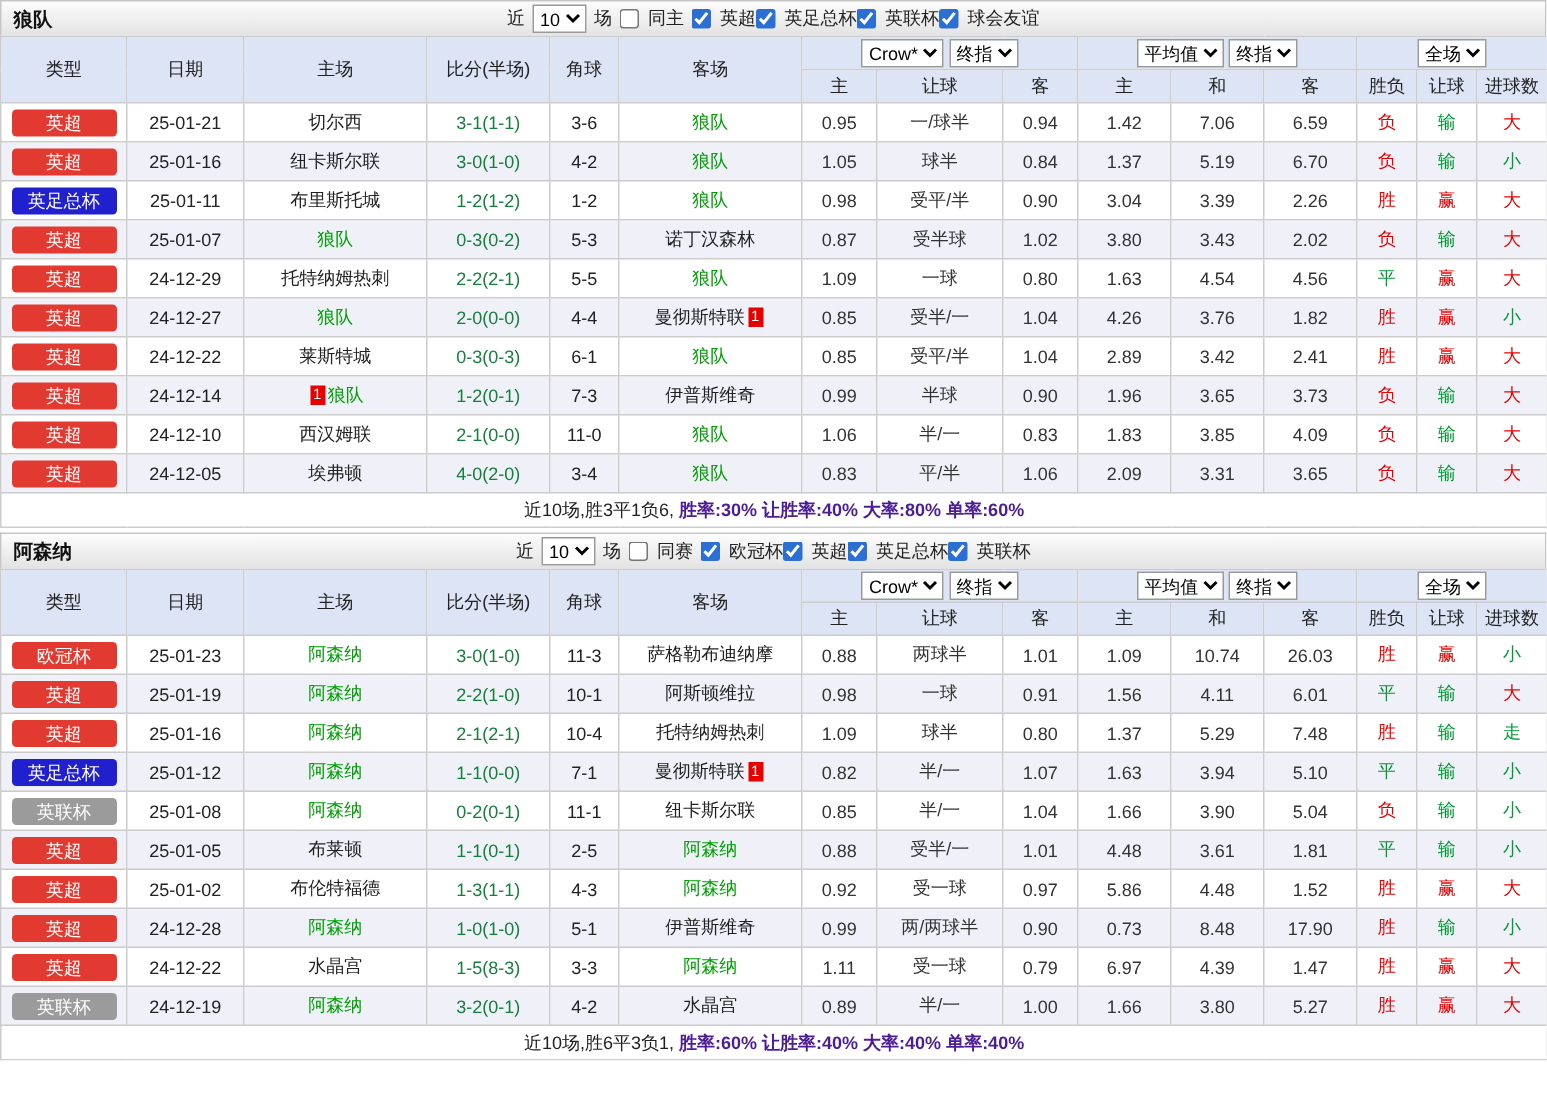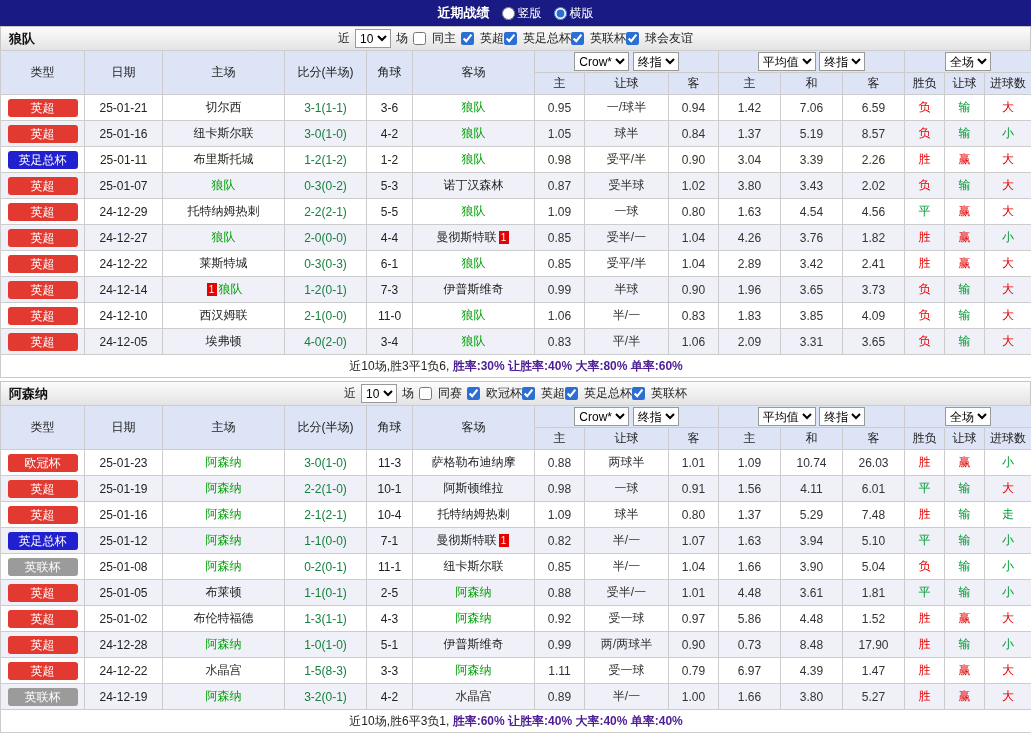--- a/index.html
+++ b/index.html
@@ -72,31 +72,20 @@
   .res-red { color: #e60000; }
   .res-green { color: #009933; }
   .red { color: #4c1d95; font-weight: bold; }
   .c-odds { color: #333; }
 </style>
 </head>
 <body>
 
 <div class="page">
 
-  <div class="topbar">
-    <span class="tb-title">近期战绩</span>
-    <label class="radio">
-      <input type="radio" name="layout" style="">
-      <span>竖版</span>
-    </label>
-    <label class="radio">
-      <input type="radio" name="layout" checked="" style="">
-      <span>横版</span>
-    </label>
-  </div>
 
   <section class="section">
     <div class="teambar">
       <span class="team-name">狼队</span>
       <div class="filters">
         <span>近</span>
         <select>
           <option>10</option>
         </select>
         <span>场</span>
@@ -193,21 +182,21 @@
             <td class="c-date">25-01-16</td>
             <td class="c-team"><span>纽卡斯尔联</span></td>
             <td class="c-score">3-0(1-0)</td>
             <td class="c-corner">4-2</td>
             <td class="c-team"><span class="focus">狼队</span></td>
             <td class="c-odds">1.05</td>
             <td class="c-odds">球半</td>
             <td class="c-odds">0.84</td>
             <td class="c-odds">1.37</td>
             <td class="c-odds">5.19</td>
-            <td class="c-odds">8.57</td>
+            <td class="c-odds">6.70</td>
             <td class="c-res res-red">负</td>
             <td class="c-res res-green">输</td>
             <td class="c-res res-green">小</td>
           </tr>
           <tr>
             <td class="c-type"><span class="badge badge-blue">英足总杯</span></td>
             <td class="c-date">25-01-11</td>
             <td class="c-team"><span>布里斯托城</span></td>
             <td class="c-score">1-2(1-2)</td>
             <td class="c-corner">1-2</td>

